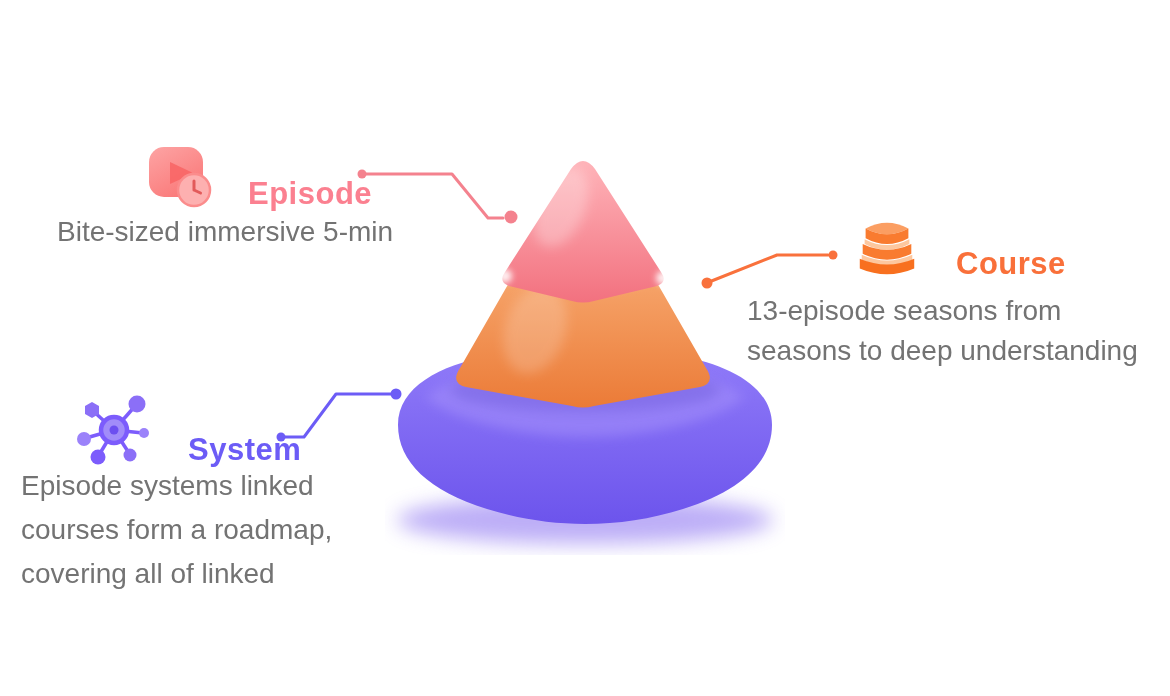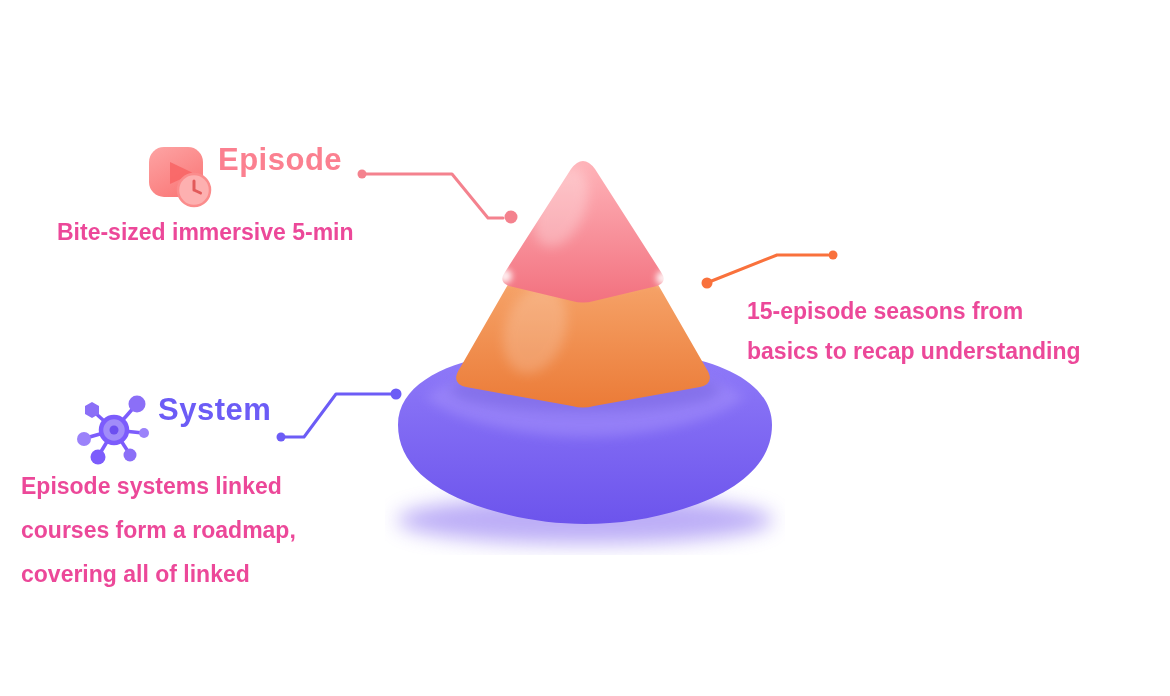--- a/index.html
+++ b/index.html
@@ -3,28 +3,28 @@
 <meta charset="utf-8">
 <style>
   html,body{margin:0;padding:0;}
   body{
     width:1170px;height:696px;position:relative;overflow:hidden;
     background:#ffffff;
     font-family:"Liberation Sans", sans-serif;
   }
   .stage{position:absolute;inset:0;}
   
-  .ann-head{position:absolute;display:flex;align-items:flex-start;gap:2px;}
+  .ann-head{position:absolute;display:flex;align-items:flex-end;gap:32px;}
   .ann-label{font-weight:800;font-size:31px;letter-spacing:.5px;}
   .ann-label.ep{color:#FB8090;}
   .ann-label.co{color:#F9703A;}
   .ann-label.sy{color:#6C5CF6;}
   .icon{display:inline-block;line-height:0;}
   
-  .ann-desc{position:absolute;color:#ec4899;font-weight:700;font-size:23px;}
+  .ann-desc{position:absolute;color:#737373;font-weight:400;font-size:28px;}
   .ann-desc div{white-space:nowrap;}
   .ann-desc.ep div{line-height:40px;}
   .ann-desc.co div{line-height:40px;}
   .ann-desc.sy div{line-height:44px;}
   
   #pyramid-svg{position:absolute;left:385px;top:135px;}
   #connector-svg{position:absolute;left:0;top:0;pointer-events:none;}
 </style>
 </head>
 <body>
@@ -113,23 +113,42 @@
         <circle cx="48" cy="48" r="16" fill="none" stroke="#FB8C8C" stroke-width="2.5"></circle>
         <path d="M48,48 L48,39 M48,48 L54.5,51" stroke="#E25A5A" stroke-width="3" stroke-linecap="round" fill="none"></path>
       </svg>
     </span>
     <span class="ann-label ep">Episode</span>
   </div>
   <div class="ann-desc ep" style="left:57px;top:212px;">
     <div>Bite-sized immersive 5-min</div>
   </div>
 
+  <div class="ann-head" style="left:850px;top:212px;">
+    <span class="icon">
+      <svg width="74" height="70" viewBox="0 0 76 72">
+        <defs>
+          <linearGradient id="coIcGrad" x1="0" y1="0" x2="0" y2="1">
+            <stop offset="0" stop-color="#FB9357"></stop>
+              <stop offset="1" stop-color="#F8undefined6F24"></stop>
+          </linearGradient>
+        </defs>
+        <path d="M16,17 Q38,5 60,17 Q38,29 16,17 Z" fill="#FB9E62"></path>
+        <path d="M16,17 Q38,29 60,17 L60,27 Q38,39 16,27 Z" fill="#F97B2F"></path>
+        <path d="M15,28 Q38,40 61,28 L61,33 Q38,45 15,33 Z" fill="#FDC79E"></path>
+        <path d="M13,33 Q38,45 63,33 L63,43 Q38,55 13,43 Z" fill="#F97B2F"></path>
+        <path d="M12,44 Q38,56 64,44 L64,49 Q38,61 12,49 Z" fill="#FDC79E"></path>
+        <path d="M10,48 Q38,60 66,48 L66,58 Q38,70 10,58 Z" fill="#F8701F"></path>
+      </svg>
+    </span>
+    <span class="ann-label co">Course</span>
+  </div>
   <div class="ann-desc co" style="left:747px;top:291px;">
-    <div>15-episode seasons from</div>
-    <div>basics to recap understanding</div>
+    <div>13-episode seasons from</div>
+    <div>seasons to deep understanding</div>
   </div>
 
   <div class="ann-head" style="left:76px;top:392px;">
     <span class="icon">
       <svg width="80" height="76" viewBox="0 0 80 76">
         <g stroke="#7C5CFC" stroke-width="3.5" fill="none">
           <path d="M38,38 L16,18"></path>
           <path d="M38,38 L60,13"></path>
           <path d="M38,38 L67,41"></path>
           <path d="M38,38 L53,61"></path>

